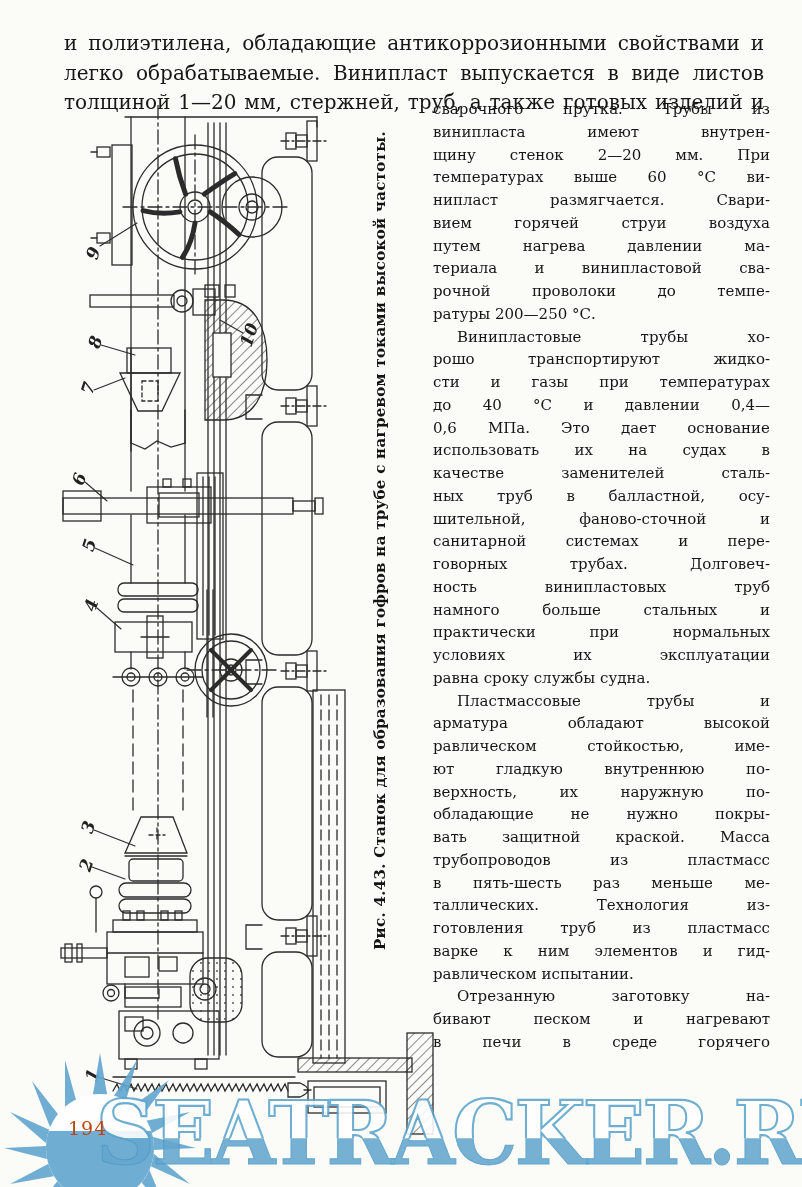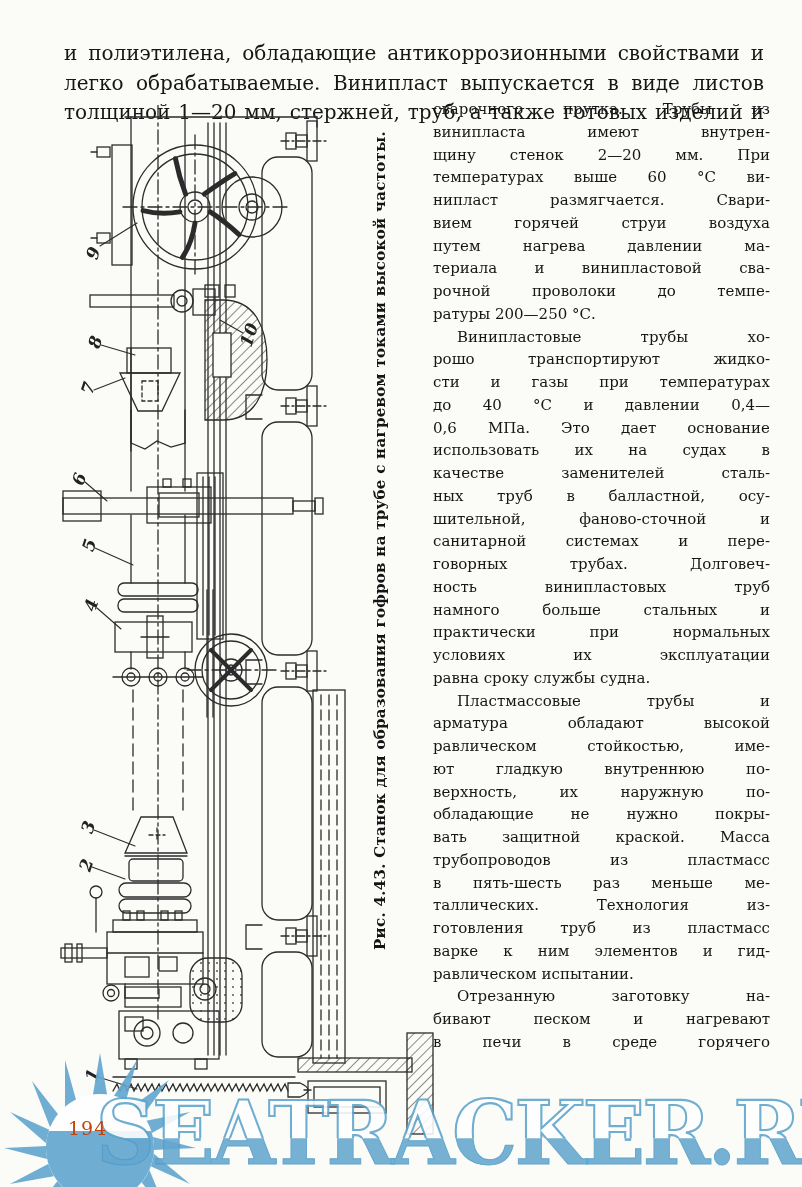--- a/index.html
+++ b/index.html
@@ -5,21 +5,21 @@
   html,body{margin:0;padding:0;}
   body{
     width:802px;height:1187px;overflow:hidden;position:relative;
     background:#fbfbf8;
     font-family:"DejaVu Serif","Liberation Serif",serif;
     color:#161616;
   }
   .abs{position:absolute;}
 
   
-  .toppar{left:64px;top:39px;width:700px;font-size:20px;line-height:29.5px;}
+  .toppar{left:64px;top:29px;width:700px;font-size:20px;line-height:29.5px;}
   .toppar .tline{text-align:justify;text-align-last:justify;white-space:nowrap;}
   .rightcol{left:433px;top:98px;width:337px;font-size:15px;line-height:22.75px;}
   .rightcol .tline{text-align:justify;text-align-last:justify;white-space:nowrap;}
   .tline.indent{text-indent:24px;}
   .tline.endline{text-align-last:left;}
 
   
   .fig-caption-wrap{left:356px;top:118px;width:48px;height:845px;
     display:flex;align-items:center;justify-content:center;}
   .fig-caption{writing-mode:vertical-rl;transform:rotate(180deg);

